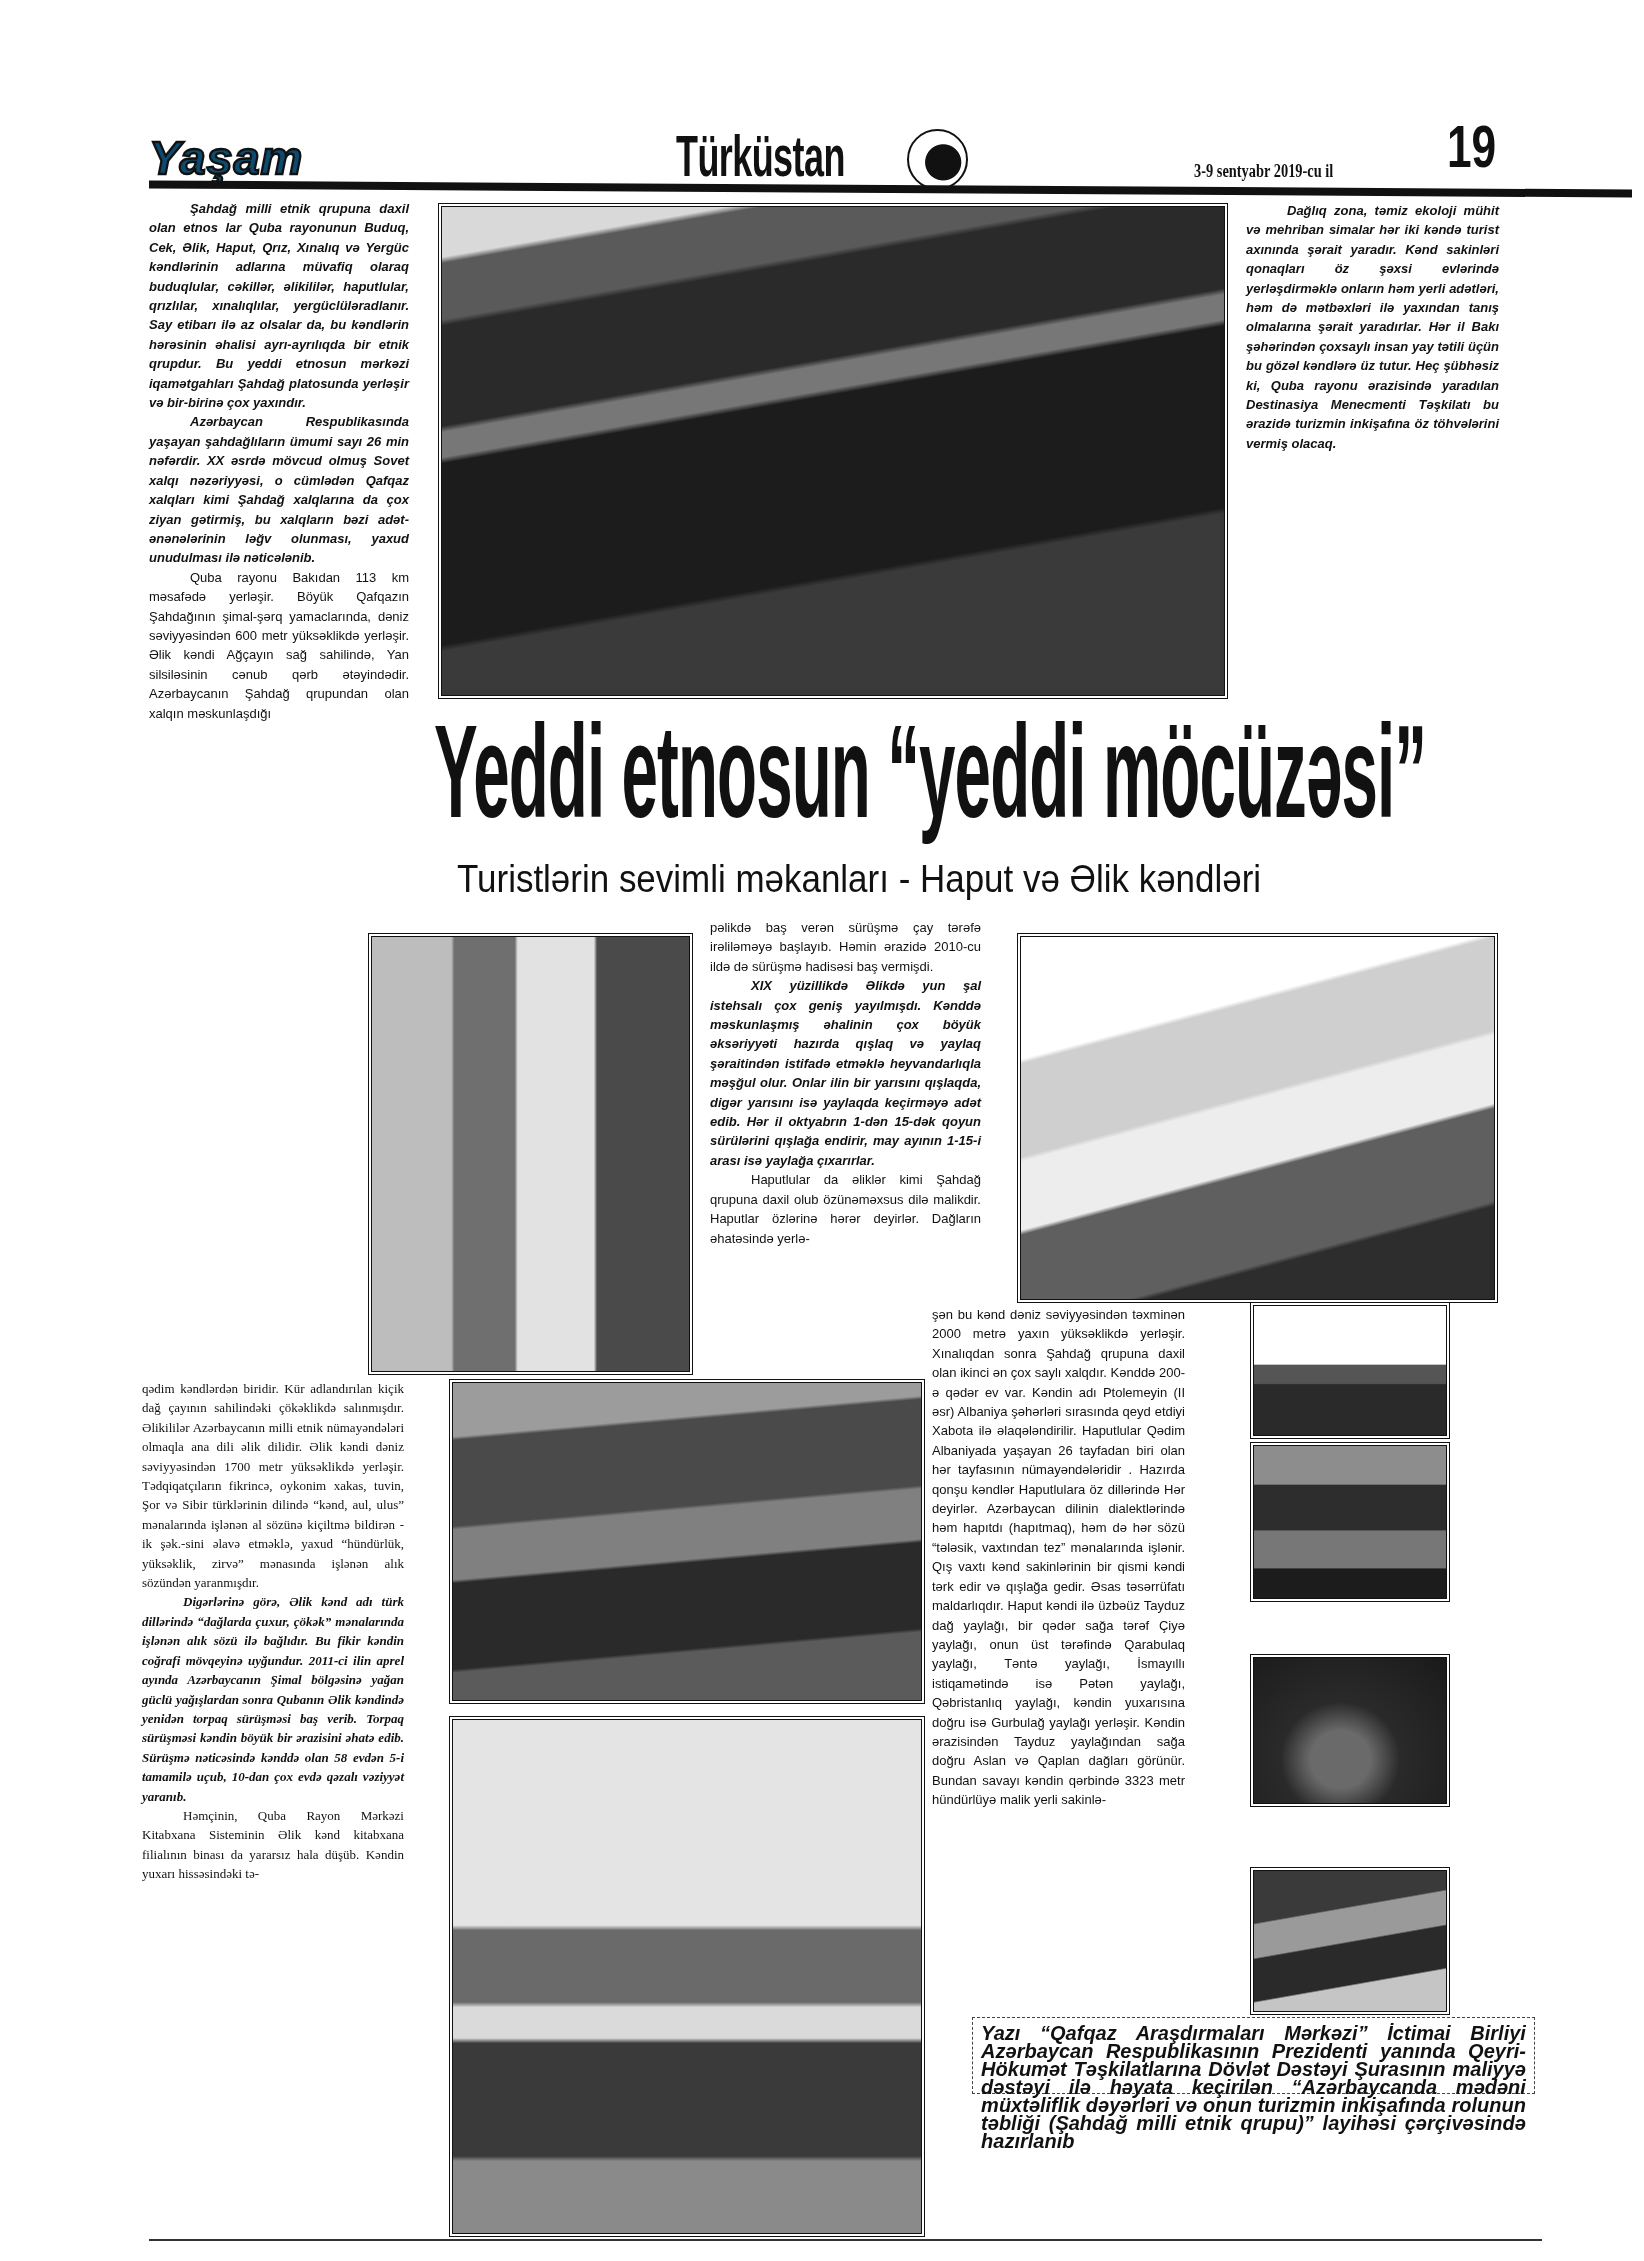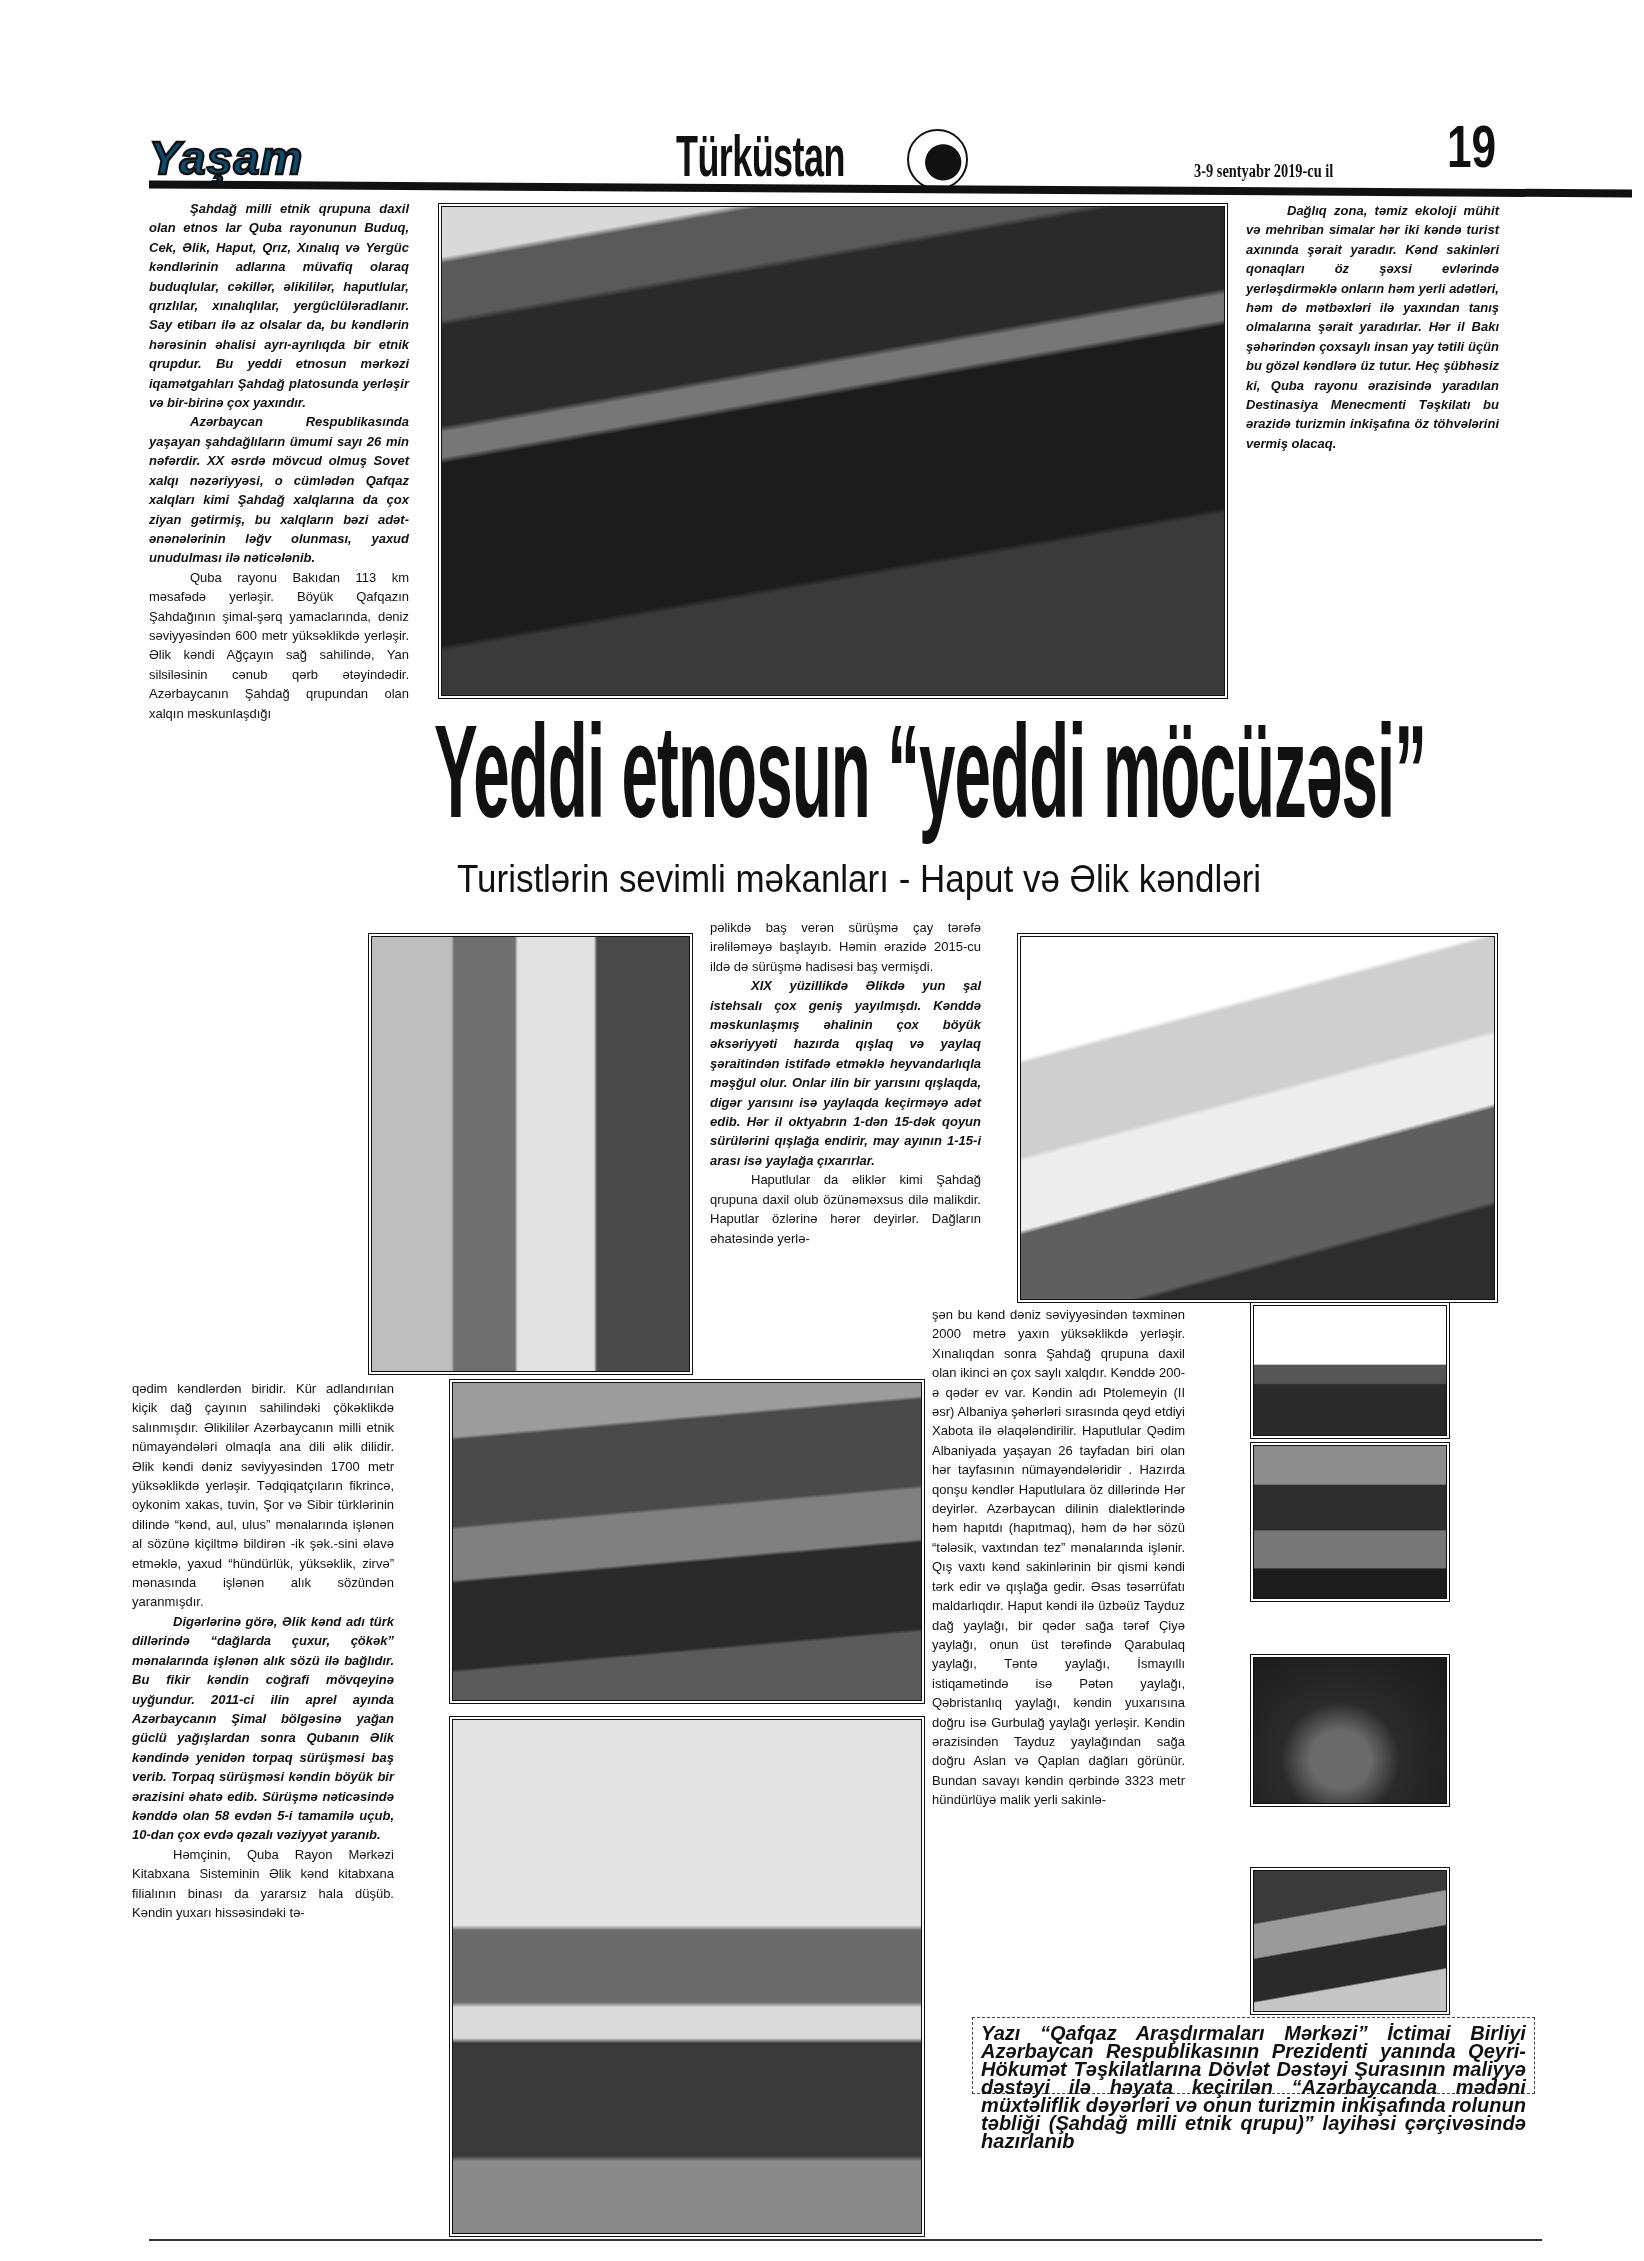--- a/index.html
+++ b/index.html
@@ -68,25 +68,25 @@
 
 <div class="abs col" style="left:149px; top:199px; width:260px;">
     <p class="bi">Şahdağ milli etnik qrupuna daxil olan etnos lar Quba rayonunun Buduq, Cek, Əlik, Haput, Qrız, Xınalıq və Yergüc kəndlərinin adlarına müvafiq olaraq buduqlular, cəkillər, əlikililər, haputlular, qrızlılar, xınalıqlılar, yergüclüləradlanır. Say etibarı ilə az olsalar da, bu kəndlərin hərəsinin əhalisi ayrı-ayrılıqda bir etnik qrupdur. Bu yeddi etnosun mərkəzi iqamətgahları Şahdağ platosunda yerləşir və bir-birinə çox yaxındır.</p>
     <p class="bi">Azərbaycan Respublikasında yaşayan şahdağlıların ümumi sayı 26 min nəfərdir. XX əsrdə mövcud olmuş Sovet xalqı nəzəriyyəsi, o cümlədən Qafqaz xalqları kimi Şahdağ xalqlarına da çox ziyan gətirmiş, bu xalqların bəzi adət-ənənələrinin ləğv olunması, yaxud unudulması ilə nəticələnib.</p>
     <p>Quba rayonu Bakıdan 113 km məsafədə yerləşir. Böyük Qafqazın Şahdağının şimal-şərq yamaclarında, dəniz səviyyəsindən 600 metr yüksəklikdə yerləşir. Əlik kəndi Ağçayın sağ sahilində, Yan silsiləsinin cənub qərb ətəyindədir. Azərbaycanın Şahdağ qrupundan olan xalqın məskunlaşdığı</p>
   </div>
 <div class="abs col" style="left:1246px; top:201px; width:253px;">
     <p class="bi">Dağlıq zona, təmiz ekoloji mühit və mehriban simalar hər iki kəndə turist axınında şərait yaradır. Kənd sakinləri qonaqları öz şəxsi evlərində yerləşdirməklə onların həm yerli adətləri, həm də mətbəxləri ilə yaxından tanış olmalarına şərait yaradırlar. Hər il Bakı şəhərindən çoxsaylı insan yay tətili üçün bu gözəl kəndlərə üz tutur. Heç şübhəsiz ki, Quba rayonu ərazisində yaradılan Destinasiya Menecmenti Təşkilatı bu ərazidə turizmin inkişafına öz töhvələrini vermiş olacaq.</p>
   </div>
 <div class="abs col" style="left:710px; top:918px; width:271px;">
-    <p class="noind">pəlikdə baş verən sürüşmə çay tərəfə irəliləməyə başlayıb. Həmin ərazidə 2015-cu ildə də sürüşmə hadisəsi baş vermişdi.</p>
+    <p class="noind">pəlikdə baş verən sürüşmə çay tərəfə irəliləməyə başlayıb. Həmin ərazidə 2010-cu ildə də sürüşmə hadisəsi baş vermişdi.</p>
     <p class="bi">XIX yüzillikdə Əlikdə yun şal istehsalı çox geniş yayılmışdı. Kənddə məskunlaşmış əhalinin çox böyük əksəriyyəti hazırda qışlaq və yaylaq şəraitindən istifadə etməklə heyvandarlıqla məşğul olur. Onlar ilin bir yarısını qışlaqda, digər yarısını isə yaylaqda keçirməyə adət edib. Hər il oktyabrın 1-dən 15-dək qoyun sürülərini qışlağa endirir, may ayının 1-15-i arası isə yaylağa çıxarırlar.</p>
     <p>Haputlular da əliklər kimi Şahdağ qrupuna daxil olub özünəməxsus dilə malikdir. Haputlar özlərinə hərər deyirlər. Dağların əhatəsində yerlə-</p>
   </div>
-<div class="abs col" style="left:132px; top:1379px; width:262px;">
+<div class="abs col" style="left:142px; top:1379px; width:262px;font-family:Liberation Serif, serif;">
     <p class="noind">qədim kəndlərdən biridir. Kür adlandırılan kiçik dağ çayının sahilindəki çökəklikdə salınmışdır. Əlikililər Azərbaycanın milli etnik nümayəndələri olmaqla ana dili əlik dilidir. Əlik kəndi dəniz səviyyəsindən 1700 metr yüksəklikdə yerləşir. Tədqiqatçıların fikrincə, oykonim xakas, tuvin, Şor və Sibir türklərinin dilində “kənd, aul, ulus” mənalarında işlənən al sözünə kiçiltmə bildirən -ik şək.-sini əlavə etməklə, yaxud “hündürlük, yüksəklik, zirvə” mənasında işlənən alık sözündən yaranmışdır.</p>
     <p class="bi">Digərlərinə görə, Əlik kənd adı türk dillərində “dağlarda çuxur, çökək” mənalarında işlənən alık sözü ilə bağlıdır. Bu fikir kəndin coğrafi mövqeyinə uyğundur. 2011-ci ilin aprel ayında Azərbaycanın Şimal bölgəsinə yağan güclü yağışlardan sonra Qubanın Əlik kəndində yenidən torpaq sürüşməsi baş verib. Torpaq sürüşməsi kəndin böyük bir ərazisini əhatə edib. Sürüşmə nəticəsində kənddə olan 58 evdən 5-i tamamilə uçub, 10-dan çox evdə qəzalı vəziyyət yaranıb.</p>
     <p>Həmçinin, Quba Rayon Mərkəzi Kitabxana Sisteminin Əlik kənd kitabxana filialının binası da yararsız hala düşüb. Kəndin yuxarı hissəsindəki tə-</p>
   </div>
 <div class="abs col" style="left:932px; top:1305px; width:253px;">
     <p class="noind">şən bu kənd dəniz səviyyəsindən təxminən 2000 metrə yaxın yüksəklikdə yerləşir. Xınalıqdan sonra Şahdağ qrupuna daxil olan ikinci ən çox saylı xalqdır. Kənddə 200-ə qədər ev var. Kəndin adı Ptolemeyin (II əsr) Albaniya şəhərləri sırasında qeyd etdiyi Xabota ilə əlaqələndirilir. Haputlular Qədim Albaniyada yaşayan 26 tayfadan biri olan hər tayfasının nümayəndələridir . Hazırda qonşu kəndlər Haputlulara öz dillərində Hər deyirlər. Azərbaycan dilinin dialektlərində həm hapıtdı (hapıtmaq), həm də hər sözü “tələsik, vaxtından tez” mənalarında işlənir. Qış vaxtı kənd sakinlərinin bir qismi kəndi tərk edir və qışlağa gedir. Əsas təsərrüfatı maldarlıqdır. Haput kəndi ilə üzbəüz Tayduz dağ yaylağı, bir qədər sağa tərəf Çiyə yaylağı, onun üst tərəfində Qarabulaq yaylağı, Təntə yaylağı, İsmayıllı istiqamətində isə Pətən yaylağı, Qəbristanlıq yaylağı, kəndin yuxarısına doğru isə Gurbulağ yaylağı yerləşir. Kəndin ərazisindən Tayduz yaylağından sağa doğru Aslan və Qaplan dağları görünür. Bundan savayı kəndin qərbində 3323 metr hündürlüyə malik yerli sakinlə-</p>
   </div>
 
 <div class="abs note-box">Yazı “Qafqaz Araşdırmaları Mərkəzi” İctimai Birliyi Azərbaycan Respublikasının Prezidenti yanında Qeyri-Hökumət Təşkilatlarına Dövlət Dəstəyi Şurasının maliyyə dəstəyi ilə həyata keçirilən “Azərbaycanda mədəni müxtəliflik dəyərləri və onun turizmin inkişafında rolunun təbliği (Şahdağ milli etnik qrupu)” layihəsi çərçivəsində hazırlanıb</div>
 <div class="abs bottom-rule"></div>

